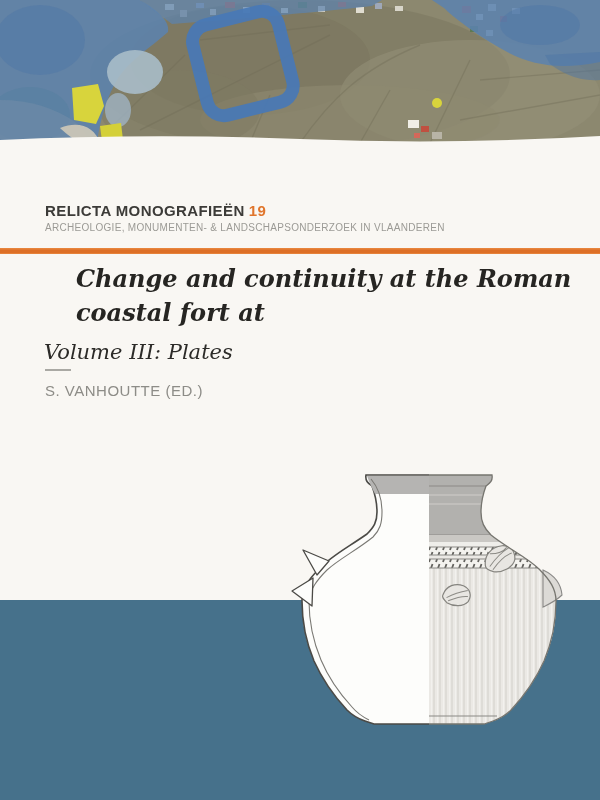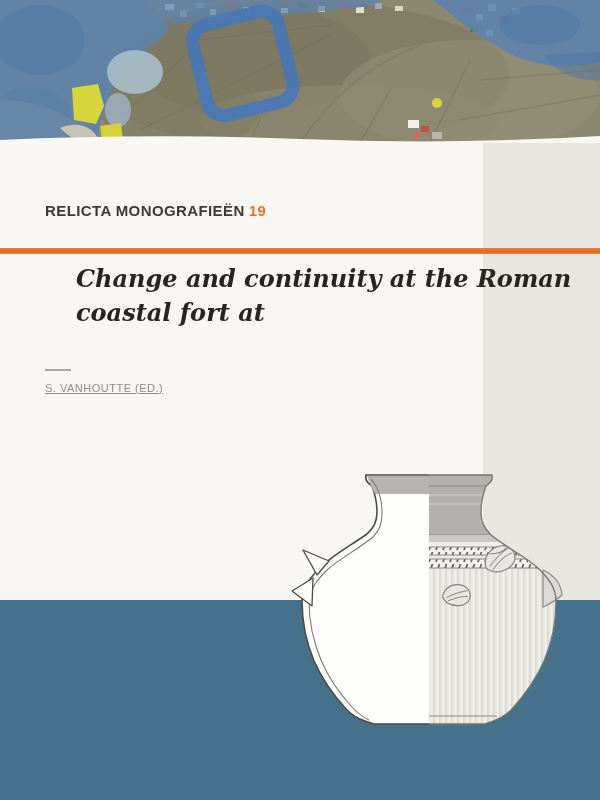--- a/index.html
+++ b/index.html
@@ -1,18 +1,18 @@
 <!DOCTYPE html>
 <html><head>
 <meta charset="utf-8">
 <style>
   html,body{margin:0;padding:0;}
   body{width:600px;height:800px;overflow:hidden;background:#e8e6e0;}
   .cover{
-    position:relative;width:483px;height:800px;
+    position:relative;width:600px;height:800px;
     background:#f9f7f3;
     font-family:"Liberation Sans",sans-serif;
   }
   
   .map{position:absolute;top:0;left:0;width:600px;height:143px;display:block;}
   
   .series-line{
     position:absolute;left:45px;top:202px;
     font-size:15px;font-weight:bold;letter-spacing:.4px;
     color:#3c3b38;white-space:nowrap;
@@ -36,21 +36,21 @@
   .volume{
     position:absolute;left:44px;top:340px;
     font-family:"DejaVu Serif","Liberation Serif",serif;
     font-style:italic;font-size:21px;color:#2c2b28;
   }
   .editor-divider{
     position:absolute;left:45px;top:369px;width:26px;height:2px;background:#aaa9a4;
   }
   .editor{
     position:absolute;left:45px;top:382px;
-    font-size:11px;letter-spacing:.5px;color:#8d8c87;text-decoration:underline;
+    font-size:15px;letter-spacing:.5px;color:#8d8c87;
   }
   
   .teal-band{
     position:absolute;left:0;top:600px;width:600px;height:200px;
     background:#46718b;
   }
   
   .pot{position:absolute;left:287px;top:467px;width:286px;height:262px;display:block;}
 </style>
 </head>
@@ -135,25 +135,27 @@
       <path d="M100,126 L121,123 L123,140 L102,141 Z" fill="#d4d038"></path>
       <circle cx="437" cy="103" r="5" fill="#d8d43c"></circle>
     </g>
 
     <path d="M0,140 Q150,133 300,139 T600,136 L600,143 L0,143 Z" fill="#f9f7f3"></path>
   </svg>
 
   <div class="series-line">
     <span>RELICTA MONOGRAFIEËN</span><span class="num">19</span>
   </div>
+  <div class="series-sub">ARCHEOLOGIE, MONUMENTEN- &amp; LANDSCHAPSONDERZOEK IN VLAANDEREN</div>
   <div class="accent-rule"></div>
 
   <div class="title">
     <div>Change and continuity at the Roman coastal fort at</div>
   </div>
+  <div class="volume">Volume III: Plates</div>
   <div class="editor-divider"></div>
   <div class="editor">S. VANHOUTTE (ED.)</div>
 
   <div class="teal-band"></div>
 
   <svg class="pot" viewBox="0 0 286 262" aria-hidden="true">
     <defs>
       <clipPath id="clipLeft">
           <rect x="0" y="0" width="142" height="262"></rect>
         </clipPath>

